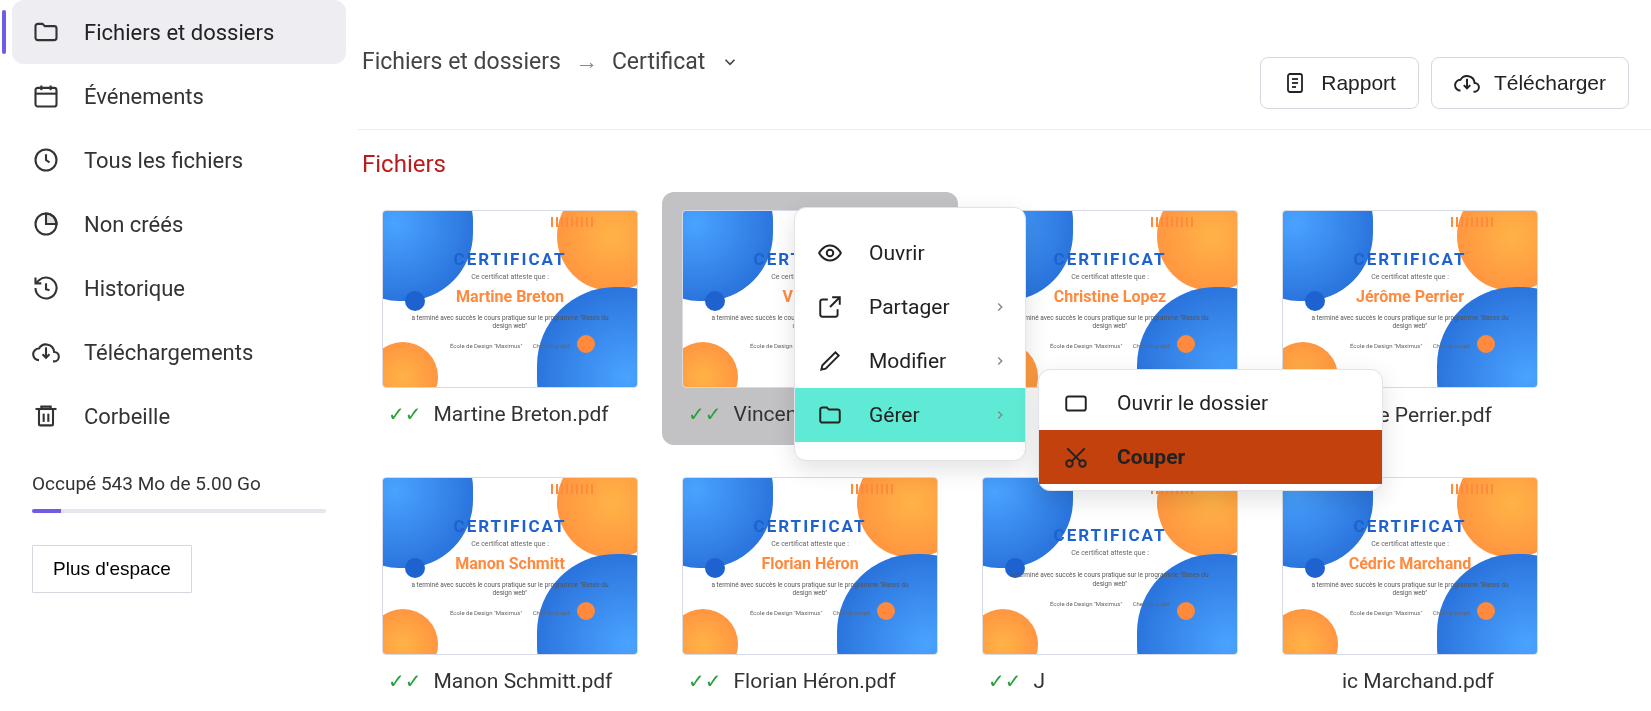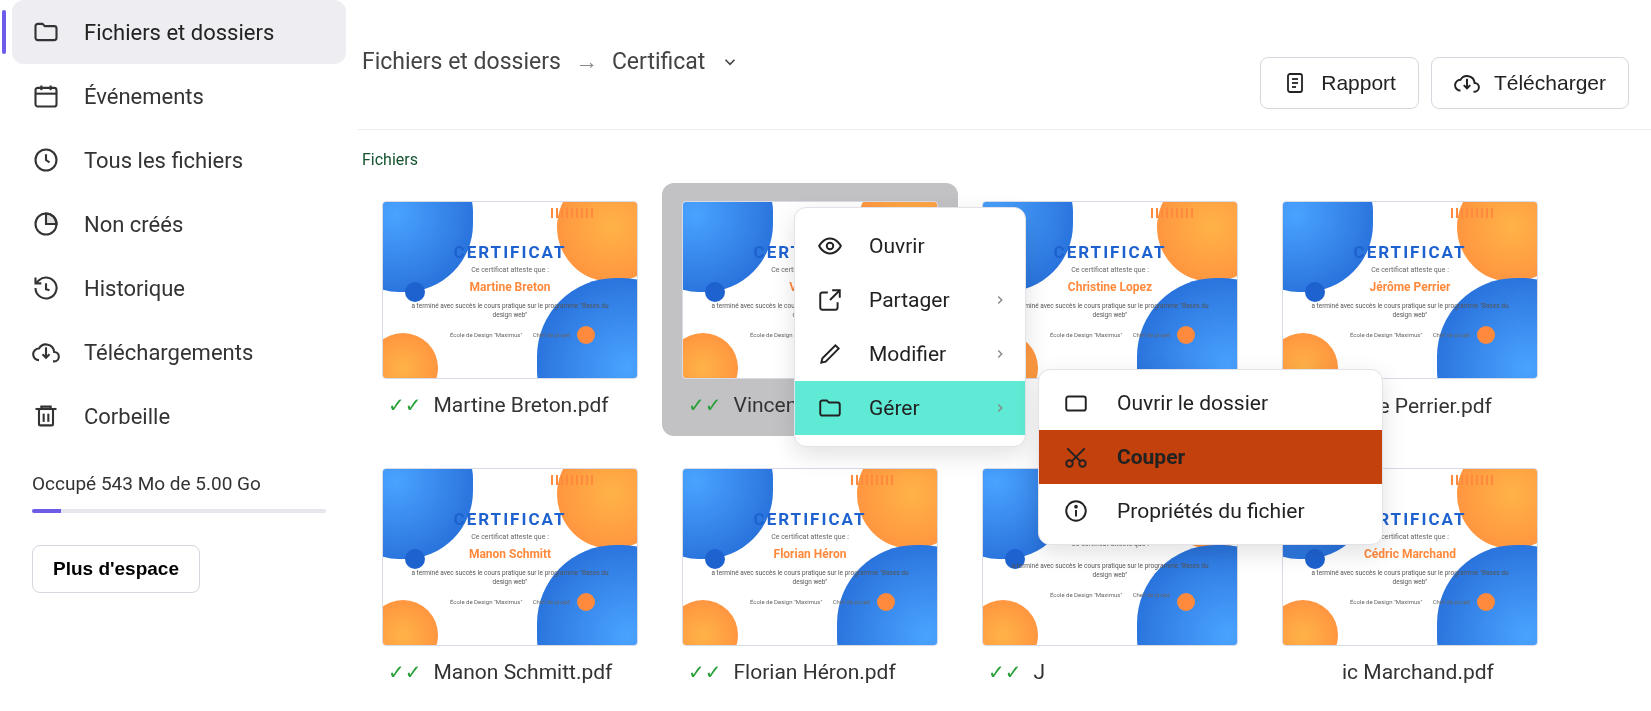--- a/index.html
+++ b/index.html
@@ -68,23 +68,22 @@
   width: 10%;
   height: 100%;
   background: #6c5ce7;
 }
 .more-space-btn {
   margin: 22px 20px;
   padding: 12px 20px;
   font-size: 19px;
   border: 1px solid #d6d6de;
   background: #fff;
-  border-radius: 8px;
+  border-radius: 1px;
   cursor: pointer;
-  font-weight: bold;
 }
 .main {
   flex: 1;
   display: flex;
   flex-direction: column;
   position: relative;
 }
 .topbar {
   display: flex;
   align-items: center;
@@ -109,22 +108,22 @@
   padding: 12px 22px;
   border: 1px solid #d6d6de;
   border-radius: 8px;
   background: #fff;
   font-size: 21px;
   cursor: pointer;
   color: #222;
   margin-top: 43px;
 }
 .section-title {
-  font-size: 16px;
-  color: #14532d;
+  font-size: 24px;
+  color: #b91c1c;
   padding: 20px 4px 14px;
 }
 .grid {
   display: grid;
   grid-template-columns: repeat(4, 296px);
   gap: 14px 4px;
   padding-left: 4px;
   align-content: start;
 }
 .file-card {
@@ -157,21 +156,21 @@
   display: flex;
   flex-direction: column;
   align-items: center;
   justify-content: center;
   gap: 6px;
   padding: 0 28px;
   text-align: center;
 }
 .thumb-title { color:#1e62d0; font-weight:700; letter-spacing:2px; font-size:17px; }
 .thumb-sub { font-size:7px; color:#666; margin-top:-2px;}
-.thumb-name { color:#ff8a3d; font-weight:700; font-size:12px; }
+.thumb-name { color:#ff8a3d; font-weight:700; font-size:16px; }
 .thumb-body { font-size:6.5px; color:#555; line-height:1.25; margin-top:2px; }
 .thumb-foot { display:flex; justify-content:space-between; width:120px; font-size:6px; color:#666; margin-top:6px;}
 .file-label {
   display: flex;
   align-items: center;
   gap: 12px;
   margin-top: 14px;
   font-size: 21px;
   color: #333;
   padding-left: 6px;
@@ -180,21 +179,21 @@
 .status-cross { color: #d7302a; font-size: 22px; font-weight:700;}
 .context-menu {
   position: absolute;
   top: 207px;
   left: 436px;
   width: 232px;
   background: #fff;
   border: 1px solid #e2e2e8;
   border-radius: 12px;
   box-shadow: 0 8px 24px rgba(0,0,0,0.12);
-  padding: 11px 0;
+  padding: 18px 0;
   z-index: 10;
 }
 .menu-item {
   display: flex;
   align-items: center;
   gap: 26px;
   padding: 14px 22px;
   font-size: 21px;
   color: #222;
   cursor: pointer;
@@ -653,24 +652,14 @@
       <span>
           <svg width="26" height="26" viewBox="0 0 24 24" fill="none" stroke="currentColor" stroke-width="1.8">
             <circle cx="6" cy="18" r="3"></circle>
             <circle cx="18" cy="18" r="3"></circle>
             <line x1="8" y1="16" x2="20" y2="4"></line>
             <line x1="16" y1="16" x2="4" y2="4"></line>
           </svg>
         </span>
       <span>Couper</span>
     </div>
-    <div class="menu-item">
-      <span>
-          <svg width="26" height="26" viewBox="0 0 24 24" fill="none" stroke="currentColor" stroke-width="1.8">
-            <circle cx="12" cy="12" r="9"></circle>
-            <line x1="12" y1="11" x2="12" y2="17"></line>
-            <circle cx="12" cy="8" r="0.8" fill="currentColor"></circle>
-          </svg>
-        </span>
-      <span>Propriétés du fichier</span>
-    </div>
   </div>
 </div>
 
 </body></html>

